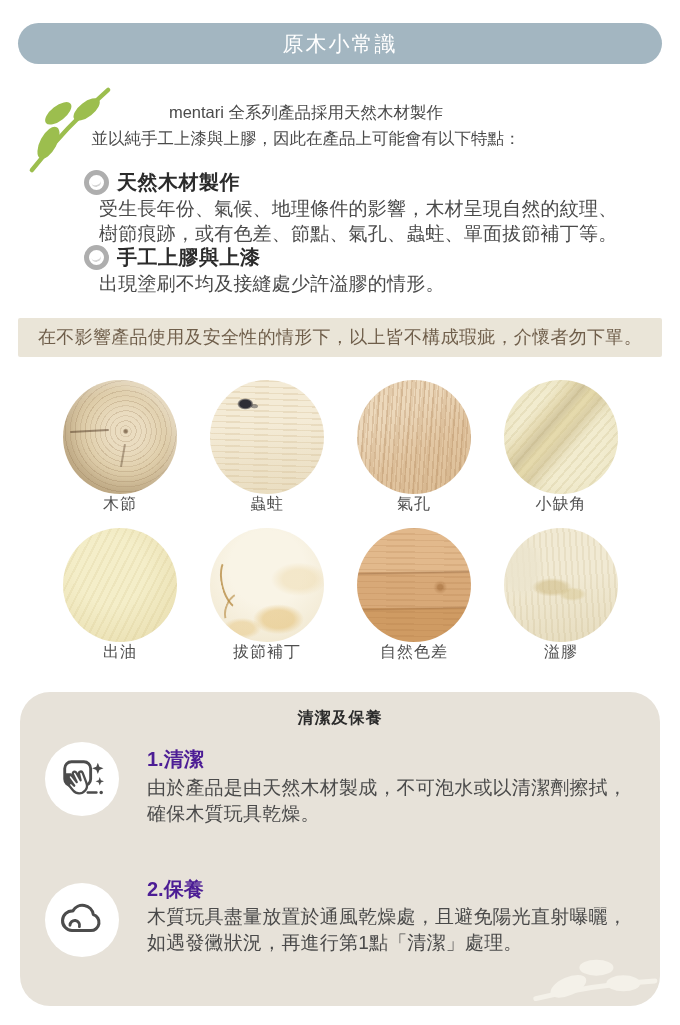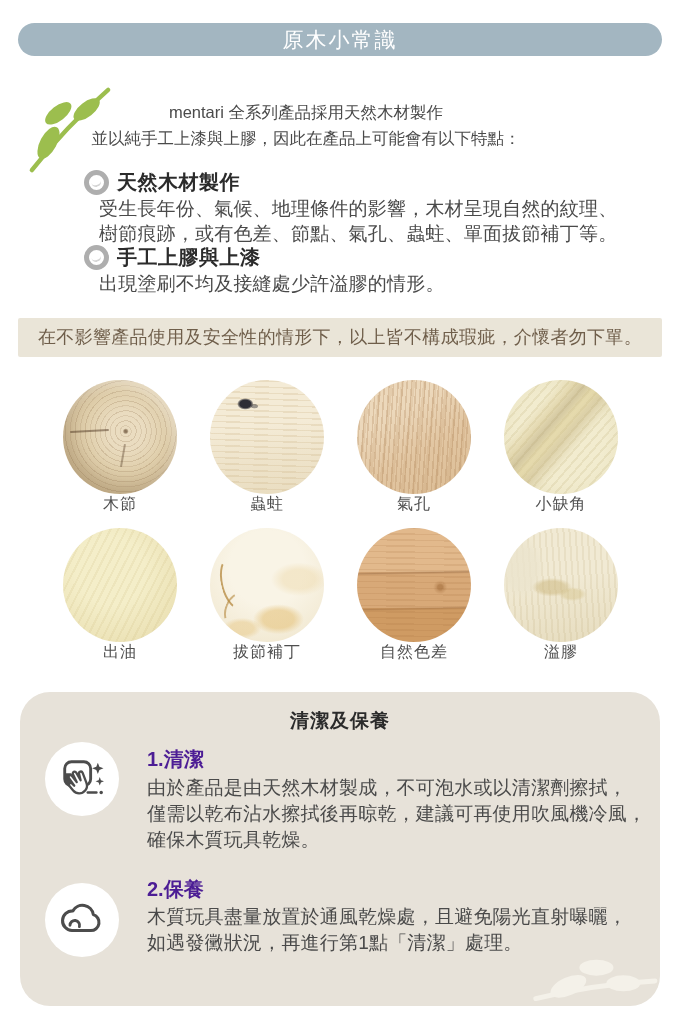--- a/index.html
+++ b/index.html
@@ -2,21 +2,21 @@
 <html><head>
 <meta charset="utf-8">
 <style>
   html,body{margin:0;padding:0;background:#fff;}
   .page{
     position:relative;width:680px;height:1025px;margin:0 auto;background:#fff;
     font-family:"Liberation Sans","DejaVu Sans",sans-serif;color:#474747;overflow:hidden;
   }
   
   .pill{
-    position:absolute;top:23px;left:18px;width:644px;height:33px;border-radius:21px;
+    position:absolute;top:23px;left:18px;width:644px;height:41px;border-radius:21px;
     background:#A3B6C1;display:flex;align-items:center;justify-content:center;
   }
   .pill span{color:#fff;font-size:21px;letter-spacing:2px;}
   
   .leaf-top{position:absolute;left:26px;top:84px;width:88px;height:90px;}
   .intro{position:absolute;top:99px;left:0;width:612px;text-align:center;
     font-size:16.5px;line-height:26px;color:#4A4A4A;}
   
   .bullet-icon{
     position:absolute;width:15px;height:15px;border:5px solid #AEAEAE;border-radius:50%;
@@ -107,21 +107,21 @@
       radial-gradient(ellipse 30px 40px at 15% 35%, rgba(235,228,205,.8) 0 50%, transparent 80%),
       repeating-linear-gradient(86deg, rgba(185,165,115,.16) 0 2px, transparent 2px 6px),
       linear-gradient(170deg, #F1EAD4 0 45%, #EAE1C6 80%, #E6DCBE);
   }
   
   .care-card{
     position:absolute;top:692px;left:20px;width:640px;height:314px;border-radius:30px;
     background:#E7E2D9;overflow:hidden;
   }
   .care-title{position:absolute;top:16px;left:0;width:100%;text-align:center;
-    font-size:19px;font-weight:bold;color:#2B2B2B;letter-spacing:1px;}
+    font-size:16px;font-weight:bold;color:#2B2B2B;letter-spacing:1px;}
   .care-icon-circle{position:absolute;left:25px;width:74px;height:74px;border-radius:50%;
     background:#fff;display:flex;align-items:center;justify-content:center;}
   .care-icon-circle.c1{top:50px;}
   .care-icon-circle.c2{top:191px;}
   .care-item-title{position:absolute;left:127px;font-size:20px;font-weight:bold;color:#4c1d95;}
   .care-item-title.h1{top:54px;}
   .care-item-title.h2{top:184px;}
   .care-item-body{position:absolute;left:127px;font-size:19px;line-height:26px;color:#4A4A4A;letter-spacing:.2px;}
   .care-item-body.p1{top:83px;}
   .care-item-body.p2{top:212px;}
@@ -208,21 +208,20 @@
         </g>
         <path d="M41.5 8 l1.6 4.3 4.3 1.6 -4.3 1.6 -1.6 4.3 -1.6 -4.3 -4.3 -1.6 4.3 -1.6 z" fill="#4C4C4C"></path>
         <path d="M43.5 23 l1.2 3.2 3.2 1.2 -3.2 1.2 -1.2 3.2 -1.2 -3.2 -3.2 -1.2 3.2 -1.2 z" fill="#4C4C4C"></path>
         <path d="M31 39 h9" stroke="#4C4C4C" stroke-width="2.6" stroke-linecap="round"></path>
         <circle cx="45" cy="39" r="1.8" fill="#4C4C4C"></circle>
       </svg>
     </div>
     <div class="care-item-title h1">1.清潔</div>
     <div class="care-item-body p1">
       <div>由於產品是由天然木材製成，不可泡水或以清潔劑擦拭，</div>
-      <div>僅需以乾布沾水擦拭後再晾乾，建議可再使用吹風機冷風，</div>
       <div>確保木質玩具乾燥。</div>
     </div>
 
     <div class="care-icon-circle c2">
       <svg width="48" height="48" viewBox="0 0 50 50">
         <path d="M14.5 36 h19.5 a8.5 8.5 0 0 0 2.8 -16.6 A11.5 11.5 0 0 0 15.5 15.5 A9 9 0 0 0 14.5 36 z" fill="none" stroke="#4C4C4C" stroke-width="3.2" stroke-linejoin="round" stroke-linecap="round"></path>
         <path d="M12.5 30.5 a5 5 0 1 1 9.8 1.4" fill="none" stroke="#4C4C4C" stroke-width="3" stroke-linecap="round"></path>
       </svg>
     </div>
     <div class="care-item-title h2">2.保養</div>

